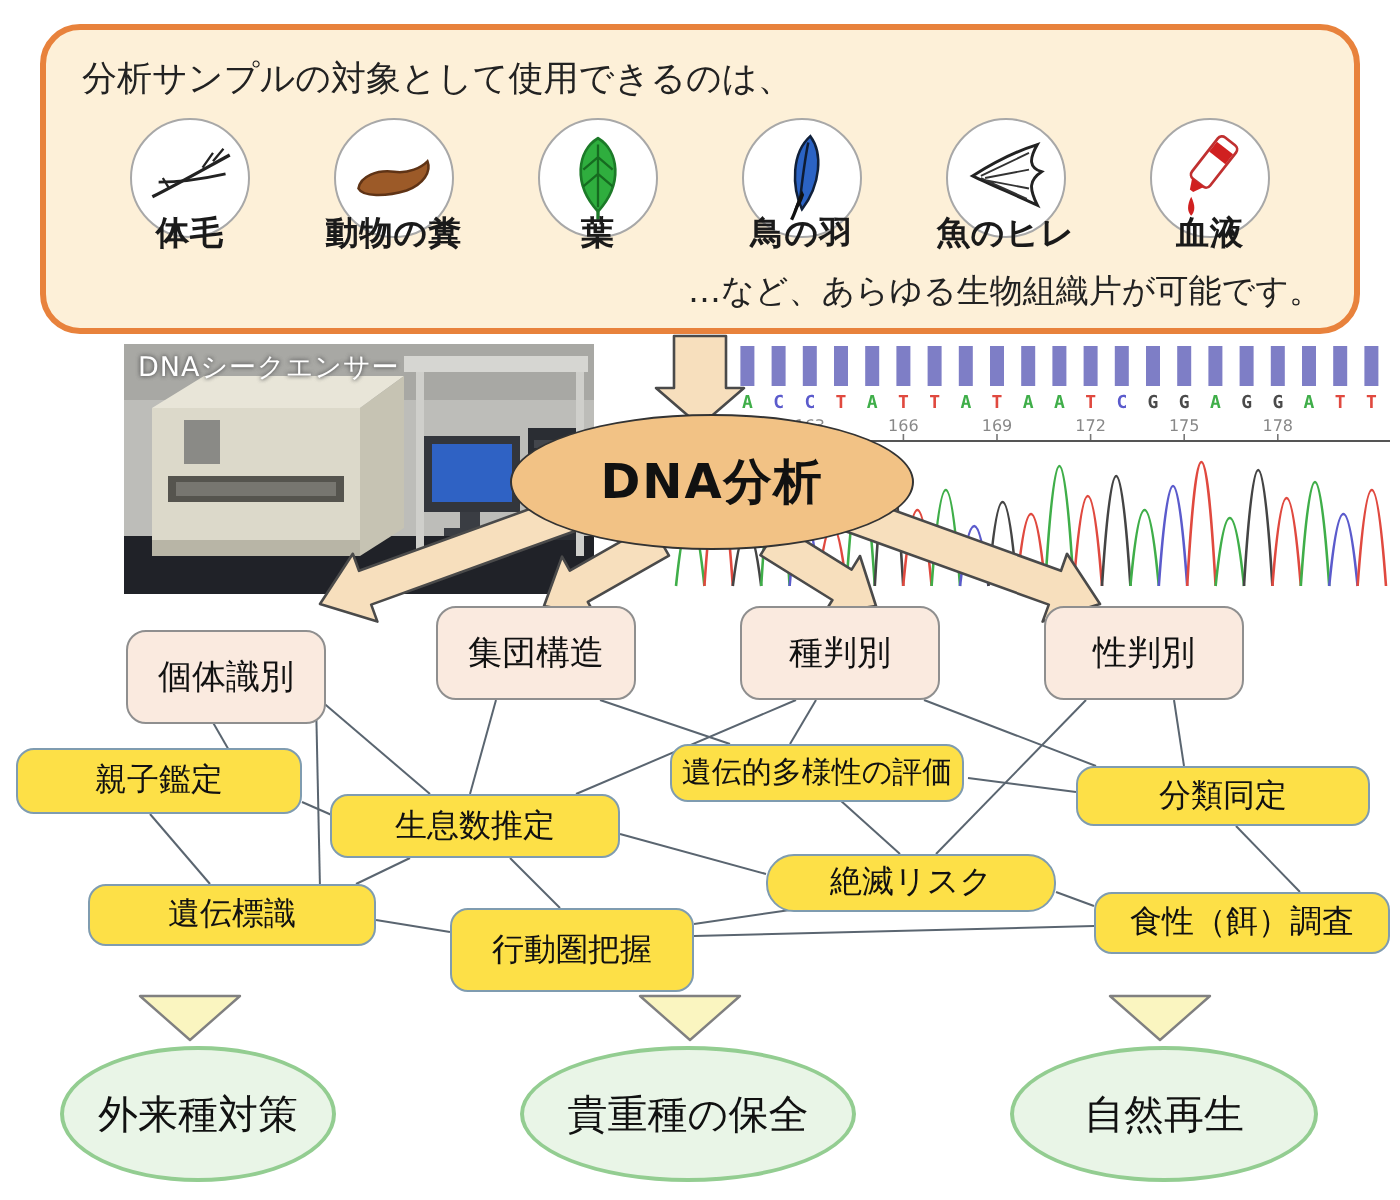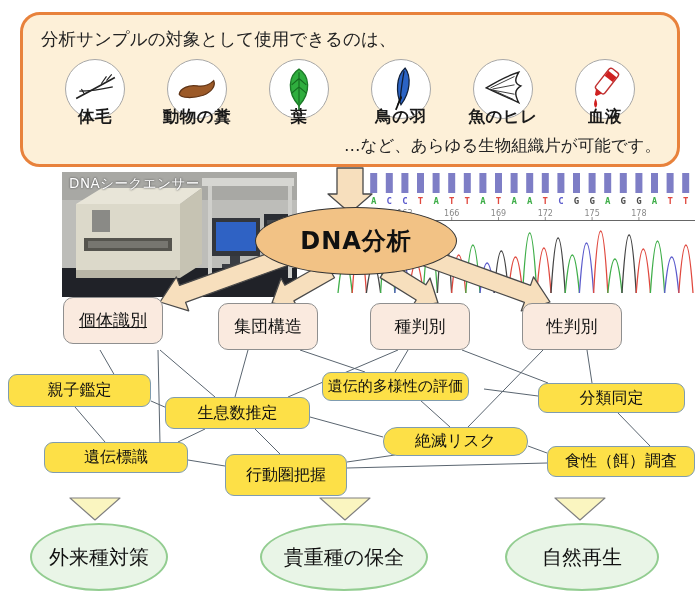--- a/index.html
+++ b/index.html
@@ -268,28 +268,28 @@
       <line class="net-line" x1="618" y1="413" x2="650" y2="446"></line>
     </g>
 
     <polygon class="down-triangle" points="70,498 120,498 95,520"></polygon>
     <polygon class="down-triangle" points="320,498 370,498 345,520"></polygon>
     <polygon class="down-triangle" points="555,498 605,498 580,520"></polygon>
   </svg>
 
   <div class="hub">DNA分析</div>
 
-  <div class="cat-box" style="left:63px;top:297px;text-decoration:underline;">個体識別</div>
+  <div class="cat-box" style="left:63px;top:315px;">個体識別</div>
   <div class="cat-box" style="left:218px;top:303px;">集団構造</div>
   <div class="cat-box" style="left:370px;top:303px;">種判別</div>
   <div class="cat-box" style="left:522px;top:303px;">性判別</div>
 
   <div class="app-box" style="left:8px;top:374px;width:143px;height:33px;">親子鑑定</div>
   <div class="app-box" style="left:165px;top:397px;width:145px;height:32px;">生息数推定</div>
-  <div class="app-box" style="left:322px;top:372px;width:147px;height:29px;font-size:15px;">遺伝的多様性の評価</div>
+  <div class="app-box" style="left:335px;top:372px;width:147px;height:29px;font-size:15px;">遺伝的多様性の評価</div>
   <div class="app-box" style="left:538px;top:383px;width:147px;height:30px;">分類同定</div>
   <div class="app-box" style="left:44px;top:442px;width:144px;height:31px;">遺伝標識</div>
   <div class="app-box" style="left:225px;top:454px;width:122px;height:42px;">行動圏把握</div>
   <div class="app-box" style="left:383px;top:427px;width:145px;height:29px;border-radius:14px;">絶滅リスク</div>
   <div class="app-box" style="left:547px;top:446px;width:148px;height:31px;">食性（餌）調査</div>
 
   <div class="outcome" style="left:30px;top:523px;width:134px;height:64px;">外来種対策</div>
   <div class="outcome" style="left:260px;top:523px;width:164px;height:64px;">貴重種の保全</div>
   <div class="outcome" style="left:505px;top:523px;width:150px;height:64px;">自然再生</div>
 

